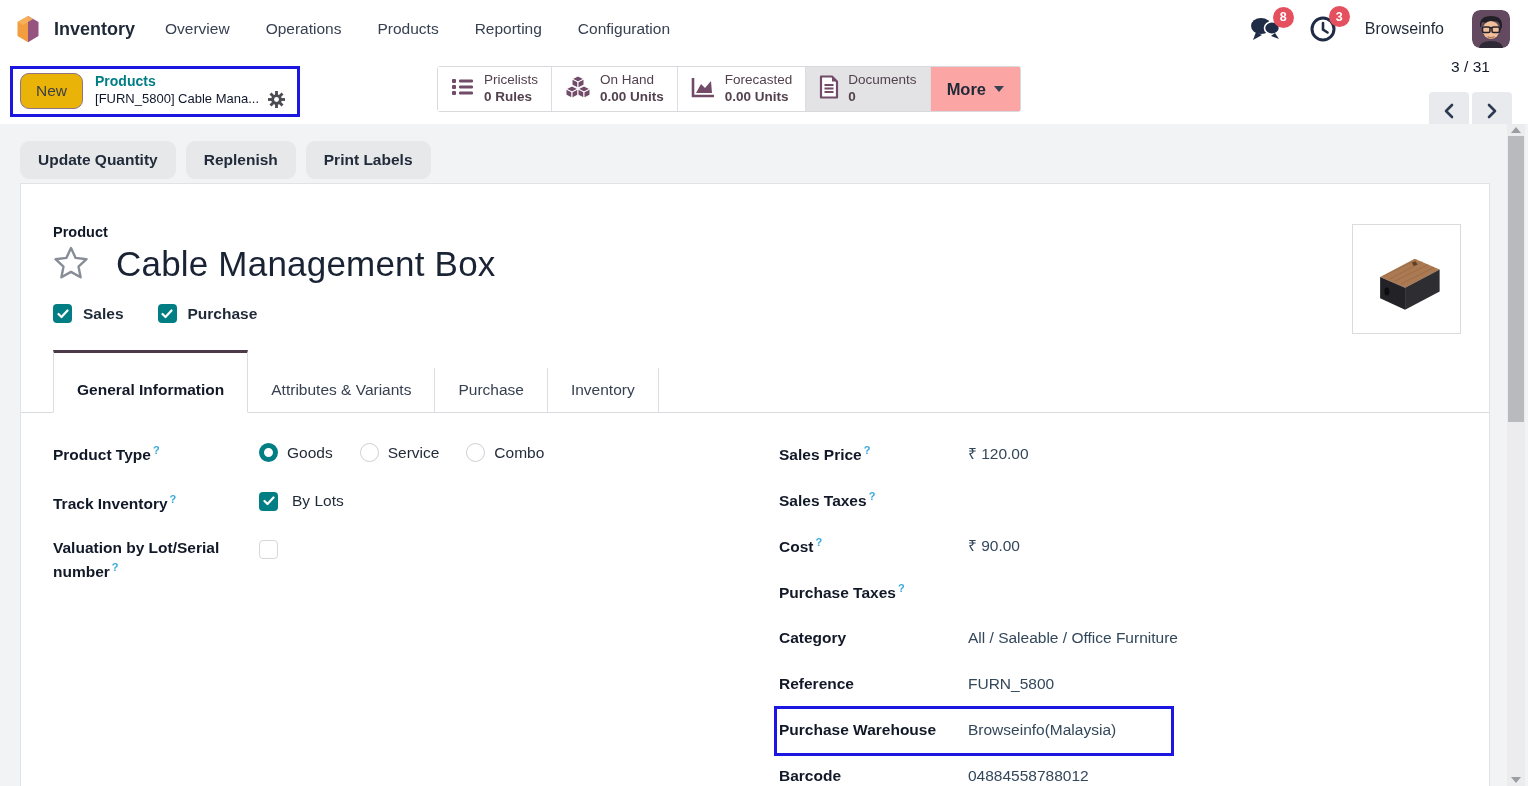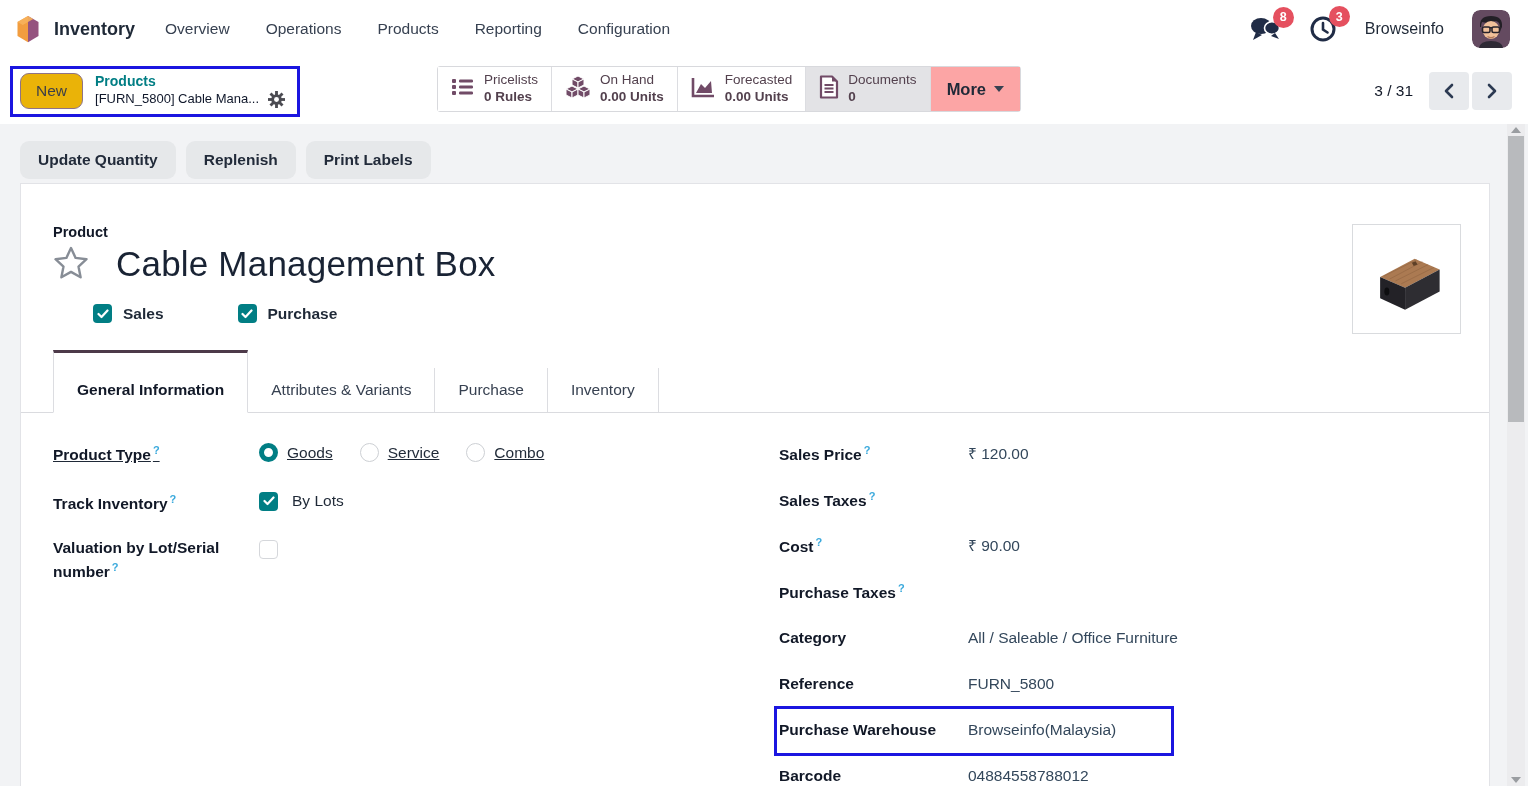--- a/index.html
+++ b/index.html
@@ -41,61 +41,61 @@
   .stat-btn:last-child { border-right:none; }
   .stat-btn.grey { background:#e3e3e6; }
   .stat-txt { display:flex; flex-direction:column; line-height:1.25; }
   .stat-label { font-size:13.5px; color:#53414e; }
   .stat-value { font-size:13.5px; font-weight:700; color:#53414e; }
   .more-btn { display:flex; align-items:center; gap:8px; padding:0 16px; font-size:16.5px;
     font-weight:700; color:#1f2937; cursor:pointer; background:#fca5a5; }
   .caret-down { width:0; height:0; border-left:5px solid transparent; border-right:5px solid transparent;
     border-top:6px solid #374151; }
 
-  .pager { position:absolute; right:16px; top:0; height:66px; display:flex; align-items:center; gap:16px; }
+  .pager { position:absolute; right:16px; top:0; height:66px; display:flex; align-items:center; gap:16px;flex-direction:column; }
   .pager-count { font-size:15.5px; color:#111827; }
   .pager-btns { display:flex; gap:3px; }
   .pager-btn { width:40px; height:38px; background:#e8eaed; border:none; border-radius:4px;
     display:flex; align-items:center; justify-content:center; cursor:pointer; }
 
   
   .content { position:absolute; top:124px; left:0; right:0; bottom:0; background:#f2f3f5; }
   .action-row { position:absolute; top:17px; left:20px; display:flex; gap:10px; }
   .action-btn { background:#e6e8ea; border:none; border-radius:9px; padding:10px 18px;
     font-size:15.5px; font-weight:600; color:#222b3a; cursor:pointer; font-family:inherit; }
 
   .sheet { position:absolute; top:59px; left:20px; width:1470px; bottom:-2px; background:#fff;
     border:1px solid #e2e3e7; border-bottom:none; }
 
   .product-label { margin:40px 0 0 32px; font-size:14.5px; font-weight:700; color:#111827; }
   .title-row { margin:4px 0 0 30px; display:flex; align-items:center; gap:25px; }
   .title-row h1 { font-size:35px; font-weight:500; color:#192334; letter-spacing:.2px; }
   .star { display:inline-flex; cursor:pointer; }
   .toggles { margin:20px 0 0 32px; display:flex; gap:34px; }
   .toggle { display:flex; align-items:center; gap:11px; font-size:15.5px; font-weight:600;
-    color:#1f2937; cursor:pointer;margin-left:40px; }
+    color:#1f2937; cursor:pointer; }
   .cb { width:19px; height:19px; border-radius:4px; background:#017e84; display:flex;
     align-items:center; justify-content:center; flex:none; cursor:pointer; }
   .cb.off { background:#fff; border:1px solid #d5d7db; }
 
   .tabs { margin-top:27px; display:flex; border-bottom:1px solid #dadbdf; padding-left:32px; align-items:flex-end; }
   .tab { padding:13px 23px; font-size:15.5px; color:#374151; cursor:pointer; border-right:1px solid #dcdde1; }
   .tab.active { border:1px solid #dcdde1; border-top:3px solid #4d3a49; border-bottom:1px solid #fff;
     margin-bottom:-1px; padding:28px 23px 13px; font-weight:700; color:#111827; background:#fff; }
 
   .form-grid { display:flex; padding-top:30px; }
   .col-left { width:735px; padding-left:32px; }
   .col-right { width:735px; padding-left:24px; }
   .frow { display:flex; align-items:flex-start; position:relative; }
   .flabel { font-size:15.5px; font-weight:700; color:#111827; line-height:1.45; }
   .col-left .flabel { width:206px; flex:none; padding-right:14px; }
   .col-right .flabel { width:189px; flex:none; }
   sup.help { color:#3aa9dc; font-size:11px; font-weight:700; margin-left:2px; }
   .fvalue { font-size:15.5px; color:#33475b; line-height:1.45; }
-  .mb-lg { margin-bottom:25px;text-decoration:underline; } .mb-md { margin-bottom:22px; } .mb-r { margin-bottom:21px; }
+  .mb-lg { margin-bottom:25px; } .mb-md { margin-bottom:22px; } .mb-r { margin-bottom:21px; }
   .col-right .frow { min-height:25px; }
 
   .radio-group { display:flex; gap:27px; align-items:center; }
   .radio-opt { display:flex; align-items:center; gap:9px; font-size:15.5px; color:#1f2937; cursor:pointer; }
   .radio { width:19px; height:19px; border-radius:50%; flex:none; }
   .radio.sel { border:5.5px solid #017e84; background:#fff; }
   .radio.un { border:1.5px solid #cdd0d4; background:#fff; }
   .cb-row { display:flex; align-items:center; gap:14px; font-size:15.5px; color:#1f2937; }
 
   .pw-annotation { position:absolute; left:-5px; top:-13px; width:400px; height:50px;

